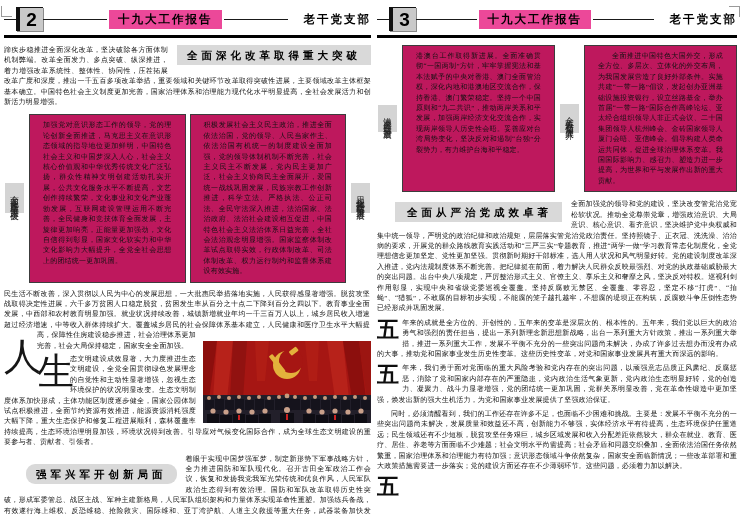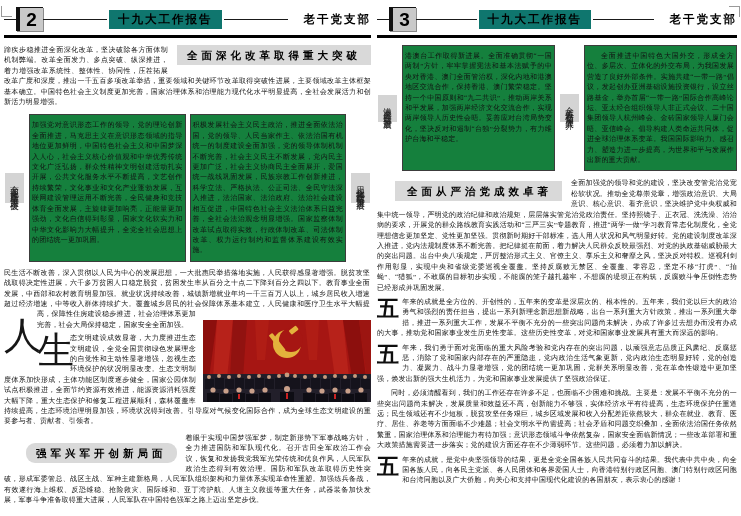--- a/index.html
+++ b/index.html
@@ -23,21 +23,21 @@
   .hline { height:1px; background:#1a1a1a; }
   .hline.short { width:12px; }
   .hline.grow { flex:1; }
   .pagenum {
     width:27px; height:24px; background:#c9c9c9; color:#000;
     border-left:4px solid #111; border-top:1px solid #111;
     font:bold 19px/24px "Liberation Sans",sans-serif; text-align:center;
     box-shadow:1px 1px 0 #8a8a8a;
   }
   .hdr-title {
-    background:#0f766e; padding:3px 9px; margin:0 2px;
+    background:#ec4899; padding:3px 9px; margin:0 2px;
     font:bold 11.5px/13px "Liberation Sans",sans-serif; letter-spacing:2px; color:#000;
   }
   .hdr-org { font:bold 11.5px/13px "Liberation Sans",sans-serif; letter-spacing:2px; margin-left:16px; color:#000; }
   .thickrule { height:3px; background:#000; margin-top:3px; }
 
   
   .bodytext { font-size:7px; line-height:10.4px; text-align:justify; letter-spacing:.2px; }
   .indent { text-indent:2em; }
 
   .graybox {
@@ -48,21 +48,21 @@
   .intro-wrap { margin-top:7px; }
   .intro-head { float:right; margin:0 0 5px 9px; }
 
   .boxrow { display:flex; align-items:stretch; gap:4px; margin-top:7px; }
   .vbar {
     writing-mode:vertical-rl; text-orientation:upright;
     background:#d4d4d4; color:#222; width:19px;
     font:8.5px/19px "Liberation Sans",sans-serif; letter-spacing:1.5px;
     text-align:center; align-self:center; padding:6px 0; margin:0 1px;
   }
-  .tbox { flex:1; border:1px solid #3c3c3c; padding:5px 2px; background:#15803d; }
+  .tbox { flex:1; border:1px solid #3c3c3c; padding:5px 13px; background:#be185d; }
 
   .dropcap-lg {
     float:left; font-size:37px; line-height:33px; width:30px; text-align:center;
     margin:1px 3px 0 0; color:#161616;
   }
   .dropcap-sm {
     float:left; font-weight:bold; font-size:22px; line-height:19px;
     margin:2px 3px 0 0; color:#0e0e0e;
   }
 
@@ -248,15 +248,15 @@
 
   <div class="p3para clearfix">
     <p class="bodytext"><span class="dropcap-sm">五</span><span>年来，我们勇于面对党面临的重大风险考验和党内存在的突出问题，以顽强意志品质正风肃纪、反腐惩恶，消除了党和国家内部存在的严重隐患，党内政治生活气象更新，党内政治生态明显好转，党的创造力、凝聚力、战斗力显著增强，党的团结统一更加巩固，党群关系明显改善，党在革命性锻造中更加坚强，焕发出新的强大生机活力，为党和国家事业发展提供了坚强政治保证。</span></p>
   </div>
 
   <div class="p3para">
     <p class="bodytext indent">同时，必须清醒看到，我们的工作还存在许多不足，也面临不少困难和挑战。主要是：发展不平衡不充分的一些突出问题尚未解决，发展质量和效益还不高，创新能力不够强，实体经济水平有待提高，生态环境保护任重道远；民生领域还有不少短板，脱贫攻坚任务艰巨，城乡区域发展和收入分配差距依然较大，群众在就业、教育、医疗、居住、养老等方面面临不少难题；社会文明水平尚需提高；社会矛盾和问题交织叠加，全面依法治国任务依然繁重，国家治理体系和治理能力有待加强；意识形态领域斗争依然复杂，国家安全面临新情况；一些改革部署和重大政策措施需要进一步落实；党的建设方面还存在不少薄弱环节。这些问题，必须着力加以解决。</p>
   </div>
 
   <div class="p3para clearfix">
-    <p class="bodytext"><span class="dropcap-sm">五</span><span>年来的成就，是党中央坚强领导的结果，更是全党全国各族人民共同奋斗的结果。我代表中共中央，向全国各族人民，向各民主党派、各人民团体和各界爱国人士，向香港特别行政区同胞、澳门特别行政区同胞和台湾同胞以及广大侨胞，向关心和支持中国现代化建设的各国朋友，表示衷心的感谢！</span></p>
+    <p class="bodytext"><span class="dropcap-sm">五</span></p>
   </div>
 </div>
 
 </body></html>

